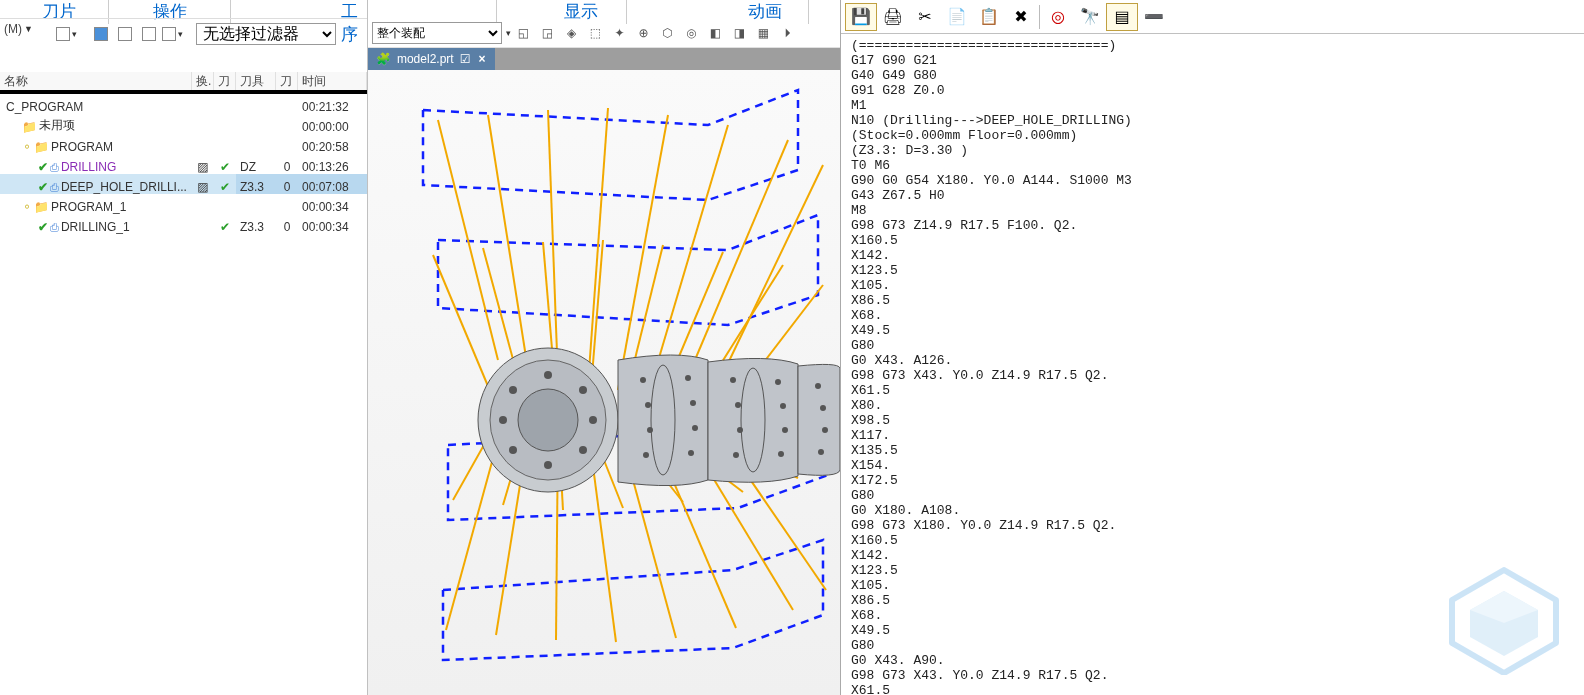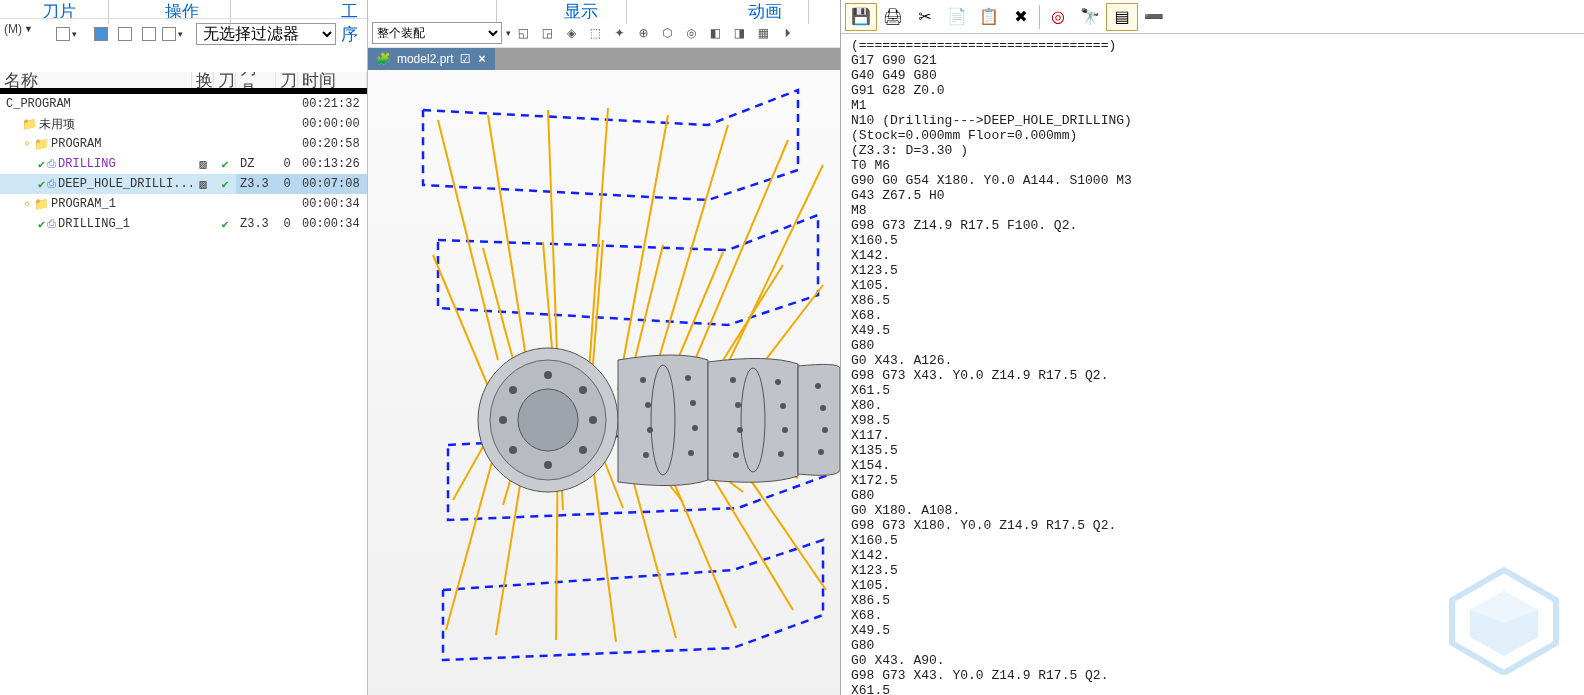--- a/index.html
+++ b/index.html
@@ -20,28 +20,28 @@
 .toolbar-row .filter-select { border: 1px solid #999; height: 22px; font-size: 16px; background: #fff; padding: 0 2px; }
 .toolbar-icon { width: 22px; height: 22px; border: 1px solid transparent; display:flex; align-items:center; justify-content:center; color:#555; }
 .toolbar-icon-dd { width: 32px; height: 22px; display:flex; align-items:center; }
 .mini-sq { width:14px; height:14px; border:1px solid #888; background:#fff; position:relative; }
 
 
 .nav-title-bar { position: absolute; top: 48px; left: 0; right: 0; height: 24px; background: #f4f4f4; border-top: 1px solid #ccc; border-bottom: 1px solid #ccc; display:flex; align-items:center; padding:0 6px; color:#333; }
 .titlebar-icon { position:absolute; right:6px; top:4px; width:16px; height:14px; border:1px solid #555; background:#fff; }
 
 
-.tree-head { position:absolute; top:72px; left:0; right:0; height:22px; background:#f8f8f8; border-bottom:6px solid #000000; display:flex; align-items:center; font-size:17px; color:#444; }
+.tree-head { position:absolute; top:72px; left:0; right:0; height:22px; background:#f8f8f8; border-bottom:4px solid #000000; display:flex; align-items:center; font-size:12px; color:#444; }
 .tree-head .col { border-right:1px solid #e0e0e0; padding:0 4px; height:100%; display:flex; align-items:center; overflow:hidden; }
 
 .tree-body { position:absolute; top:94px; left:0; right:0; bottom:0; overflow:hidden; }
 .tree-row { height:20px; display:flex; align-items:center; font-size:12px; color:#333; }
 .tree-row.selected { background:#cfe6f5; }
 .tree-row .name-col { display:flex; align-items:center; gap:2px; overflow:hidden; white-space:nowrap; }
-.tree-row .cell { padding:0 4px; display:flex; align-items:center; height:100%;font-family:Liberation Mono, monospace; }
+.tree-row .cell { padding:0 4px; display:flex; align-items:flex-end; height:100%; }
 .folder-icon { color:#d9a23a; font-size:12px; }
 .check-green { color:#2ca02c; font-weight:bold; font-size:12px; }
 .op-icon { color:#3a7bd5; font-size:11px; }
 .tree-row.purple .name-col { color:#8a2db5; }
 
 
 .center-pane { position:absolute; left:368px; top:0; width:472px; height:695px; background:#fff; }
 .center-toolbar { position:absolute; top:18px; left:0; right:0; height:30px; display:flex; align-items:center; gap:2px; padding:0 4px; border-bottom:1px solid #e0e0e0; }
 .center-assembly-select { border:1px solid #999; height:22px; background:#fff; flex:0 0 130px; font-size:12px; }
 .viewport-tab-bar { position:absolute; top:48px; left:0; right:0; height:22px; background:#9e9e9e; display:flex; }
@@ -66,21 +66,21 @@
 
 </style>
 </head>
 <body>
 
 <div class="left-pane">
 
   <div class="ribbon-row">
     <span class="ribbon-label" style="left:42px">刀片</span>
     <span class="ribbon-separator" style="left:108px"></span>
-    <span class="ribbon-label" style="left:165px">操作</span>
+    <span class="ribbon-label" style="left:153px">操作</span>
     <span class="ribbon-separator" style="left:230px"></span>
     <span class="ribbon-label" style="left:341px">工序</span>
   </div>
 
   <div class="menu-dropdown">
     <span>(M)</span>
     <span class="caret-down">▼</span>
   </div>
 
   <div class="toolbar-row">

